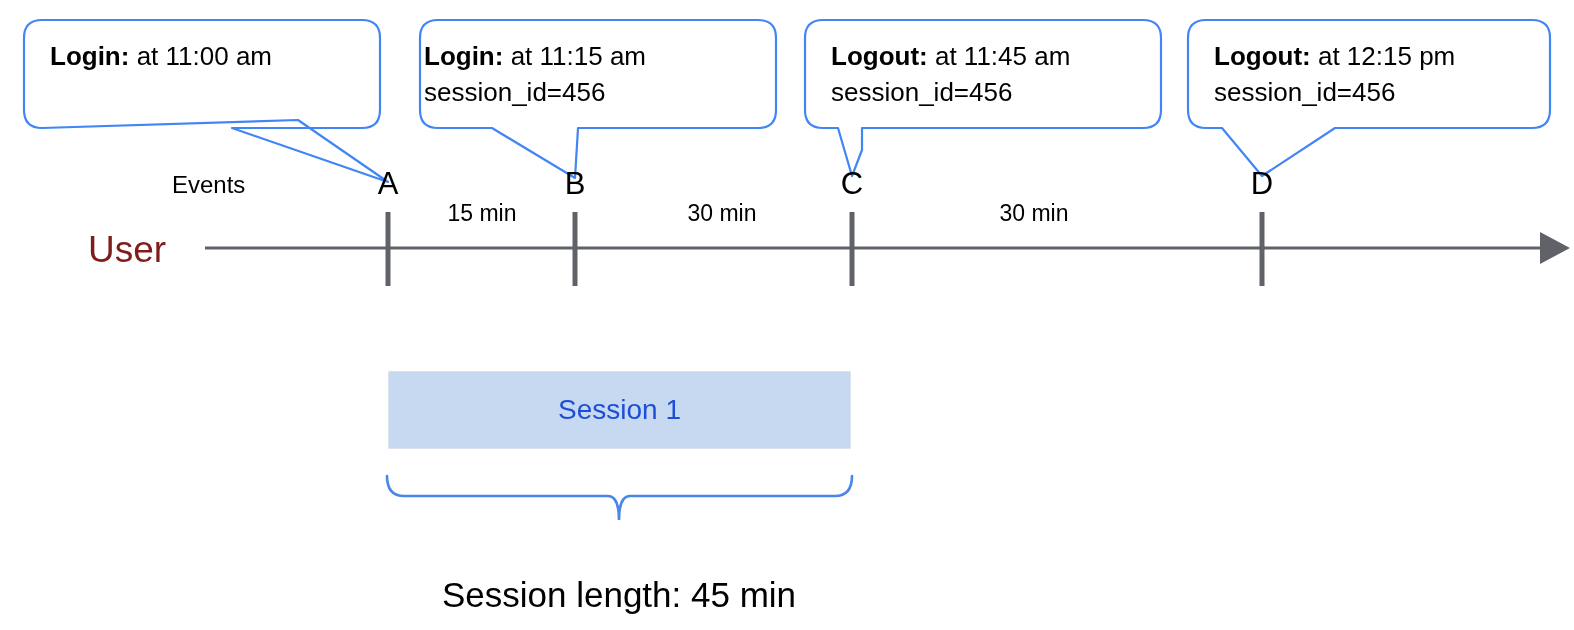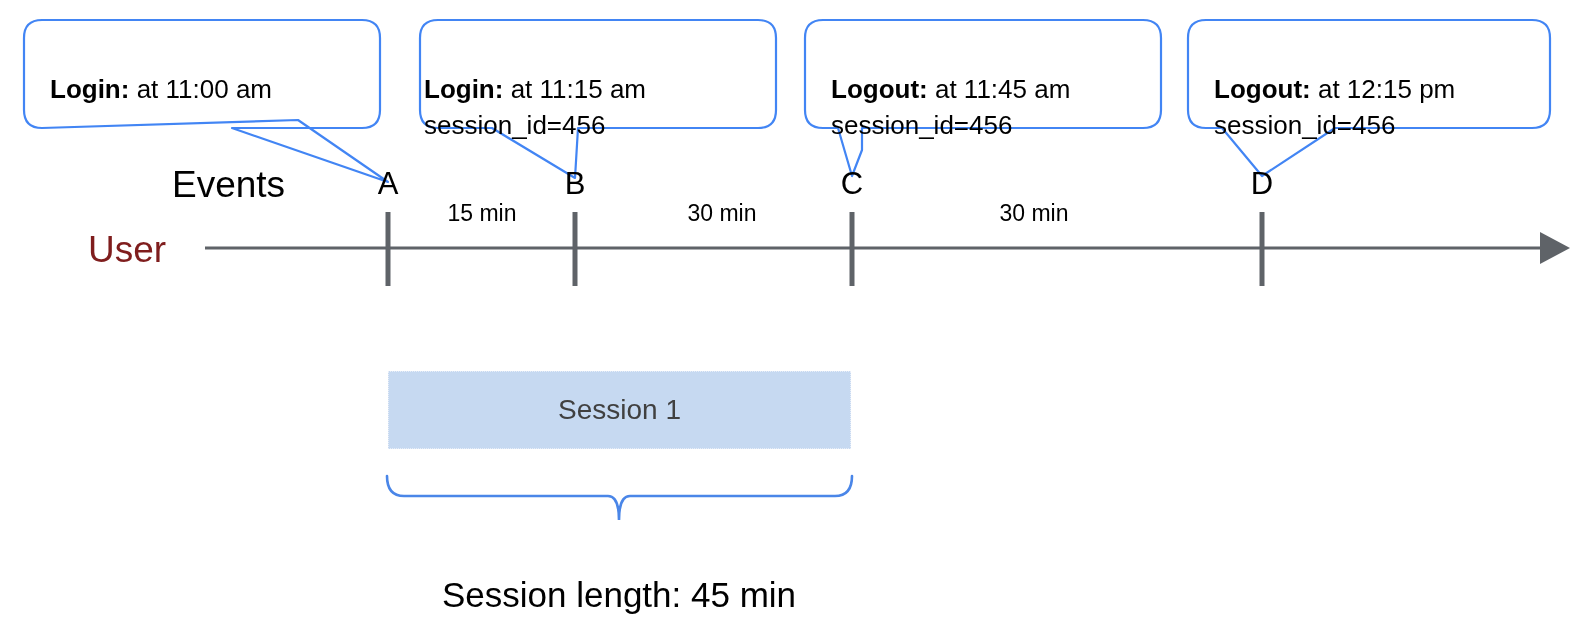--- a/index.html
+++ b/index.html
@@ -26,21 +26,20 @@
     left: 0; top: 0;
     width: 1574px;
     height: 630px;
   }
   .callout-text {
     position: absolute;
     font-size: 26px;
     line-height: 36px;
     color: #000;
     white-space: nowrap;
-    margin-top: 33px;
   }
   .callout-text .ev {
     font-weight: bold;
   }
   .callout-line2 {
     display: block;
   }
   .tick-label {
     position: absolute;
     font-size: 31px;
@@ -59,37 +58,37 @@
   }
   .axis-title-user {
     position: absolute;
     font-size: 37px;
     line-height: 37px;
     color: #7f1d1d;
     white-space: nowrap;
   }
   .axis-title-events {
     position: absolute;
-    font-size: 37px;
+    font-size: 24px;
     line-height: 28px;
     color: #000;
     white-space: nowrap;
   }
   .session-bar {
     position: absolute;
     background: #c6d9f1;
     border: 1px dotted #e8eef8;
     box-sizing: border-box;
     display: flex;
     align-items: center;
     justify-content: center;
   }
   .session-bar-label {
     font-size: 28px;
-    color: #404040;
+    color: #1d4ed8;
     white-space: nowrap;
   }
   .session-caption {
     position: absolute;
     font-size: 35px;
     line-height: 28px;
     color: #000;
     transform: translateX(-50%);
     white-space: nowrap;
   }

